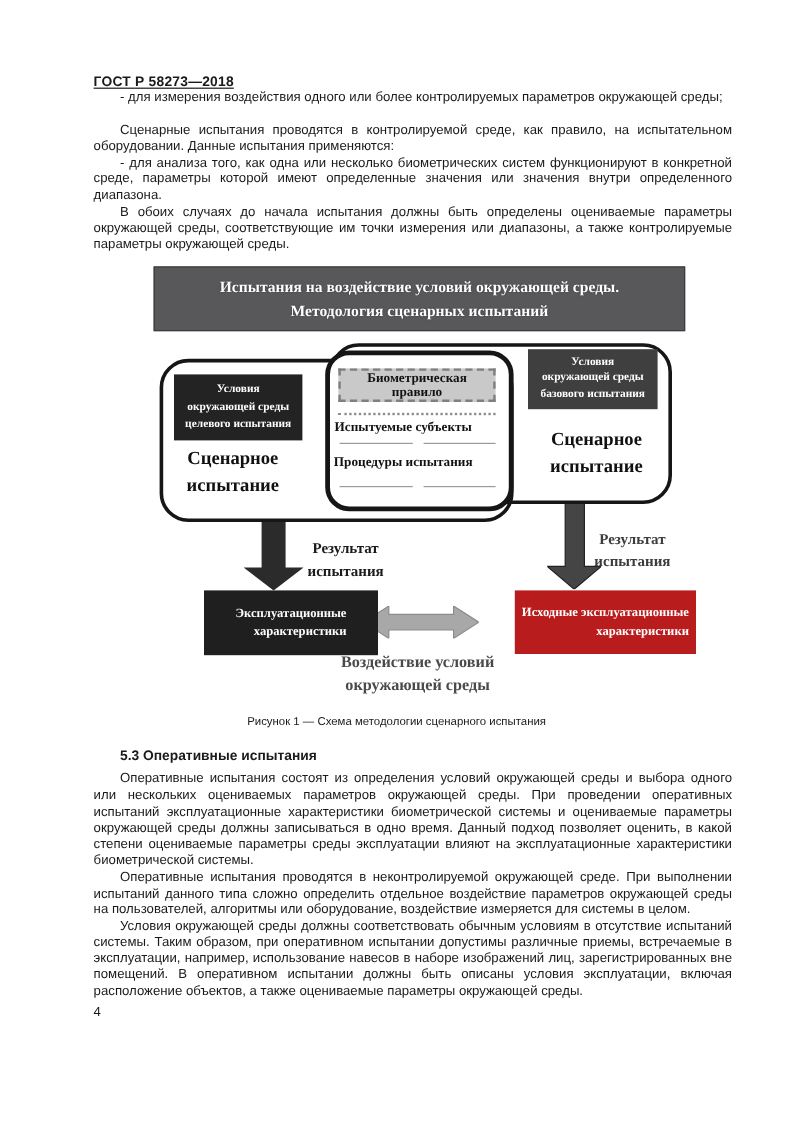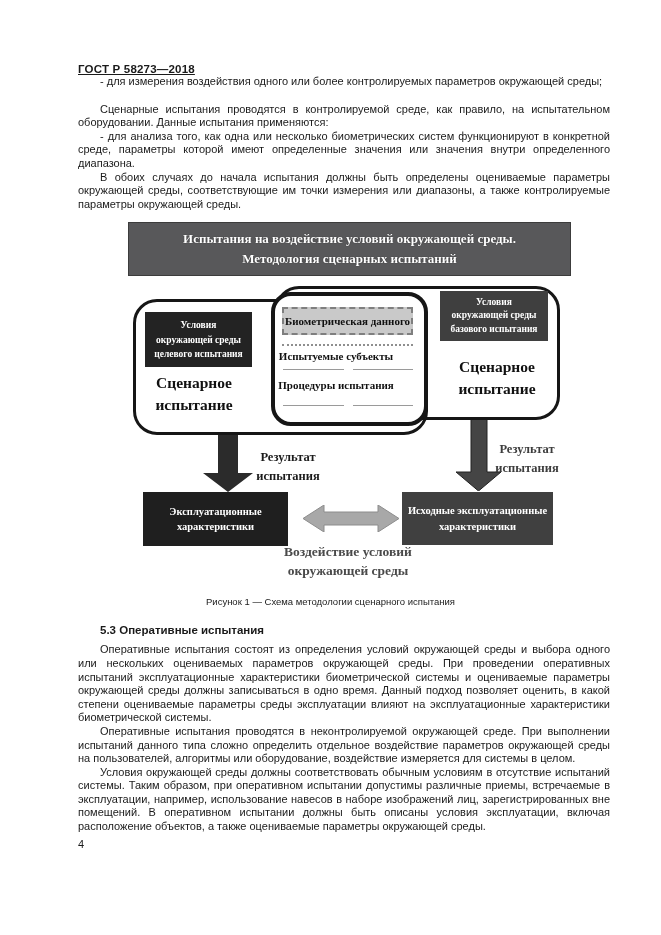--- a/index.html
+++ b/index.html
@@ -58,25 +58,25 @@
   .seg-row div{flex:1;border-top:1px solid #9a9a9a;}
   .segs-1{top:73px;}
   .segs-2{top:109px;}
   .result-label{
     position:absolute;font-family:"Liberation Serif",serif;font-weight:bold;
     font-size:12.5px;line-height:1.5;text-align:center;z-index:3;
   }
   .res-left{left:250px;top:226px;width:76px;color:#1b1b1b;}
   .res-right{left:487px;top:218px;width:80px;color:#3d3d3d;}
   .bottom-box{
-    position:absolute;top:270px;display:flex;align-items:center;justify-content:center;text-align:center;
-    color:#fff;font-family:"Liberation Serif",serif;font-weight:bold;font-size:10.5px;line-height:1.5;z-index:3;
+    position:absolute;top:270px;display:flex;align-items:center;justify-content:center;text-align:right;
+    color:#fff;font-family:"Liberation Serif",serif;font-weight:bold;font-size:10.5px;line-height:1.5;z-index:3;margin-left:27px;
   }
   .bb-left{left:143px;width:145px;height:54px;background:#1f1f1f;}
-  .bb-right{left:402px;width:151px;height:53px;background:#404040;}
+  .bb-right{left:402px;width:151px;height:53px;background:#b91c1c;}
   .arrow-svg{position:absolute;z-index:0;}
   .arr-down-left{left:203px;top:213px;}
   .arr-down-right{left:456px;top:196px;}
   .arr-horiz{left:303px;top:283px;z-index:2;}
   .env-impact{
     position:absolute;left:255px;top:321px;width:186px;text-align:center;
     font-family:"Liberation Serif",serif;font-weight:bold;font-size:13.5px;line-height:1.4;color:#4a4a4a;
   }
   .fig-caption{margin-top:12px;text-align:center;font-size:9.5px;color:#1a1a1a;}
   .section-heading{margin:17px 51px 0 100px;font-size:11.5px;font-weight:bold;}
@@ -112,21 +112,21 @@
     <div class="scenario scen-left ml">Сценарное
 испытание</div>
 
     <div class="dark-box env-right ml">Условия
 окружающей среды
 базового испытания</div>
     <div class="scenario scen-right ml">Сценарное
 испытание</div>
 
     <div class="rect-mid">
-      <div class="bio-box">Биометрическая данного</div>
+      <div class="bio-box">Биометрическая правило</div>
       <div class="dotted-line"></div>
       <div class="mid-label lbl-subjects">Испытуемые субъекты</div>
       <div class="seg-row segs-1">
           <div></div>
           <div></div>
         </div>
       <div class="mid-label lbl-procedures">Процедуры испытания</div>
       <div class="seg-row segs-2">
           <div></div>
           <div></div>

